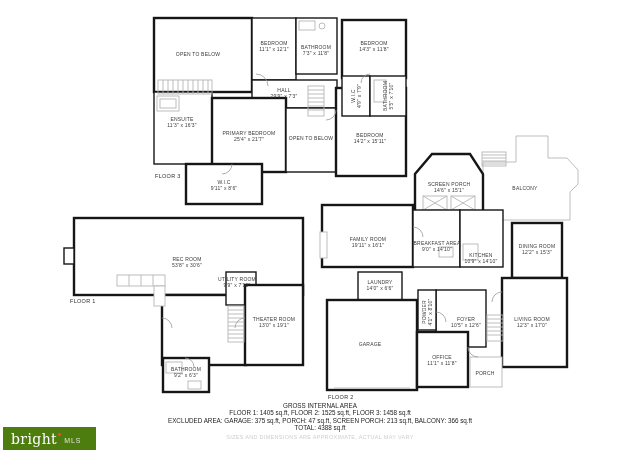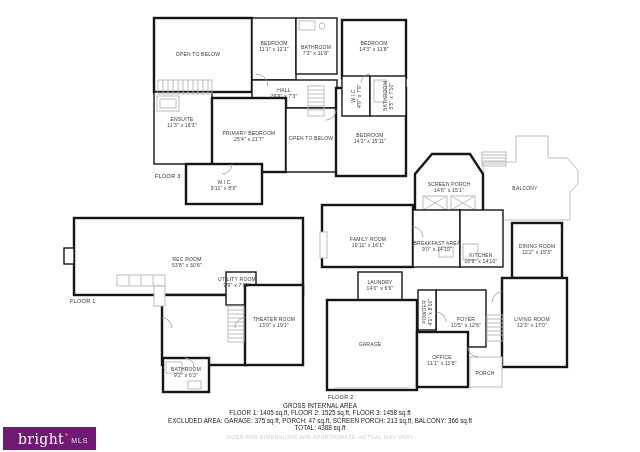--- a/index.html
+++ b/index.html
@@ -13,22 +13,22 @@
   .ltf{fill:#ffffff;stroke:#b5b5b5;stroke-width:0.9;}
   .arc{fill:none;stroke:#9a9a9a;stroke-width:0.8;}
   .lbl{position:absolute;transform:translate(-50%,-50%);text-align:center;
        font-size:5px;line-height:1.25;color:#3a3a3a;letter-spacing:.2px;white-space:nowrap;}
   .lbl span{display:block;}
   .vert{transform:translate(-50%,-50%) rotate(-90deg);}
   .floor-tag{position:absolute;font-size:5.5px;color:#2e2e2e;letter-spacing:.3px;}
   .footer{position:absolute;left:0;right:0;top:402px;text-align:center;color:#1b1b1b;}
   .footer .fl{font-size:6.3px;line-height:7.3px;}
   .footer .disc{font-size:5.5px;color:#cfcfcf;margin-top:3px;letter-spacing:.3px;}
-  .logo{position:absolute;left:3px;top:427px;width:93px;height:23px;background:#701a75;
-        display:flex;align-items:center;padding-left:15px;box-sizing:border-box;}
+  .logo{position:absolute;left:3px;top:427px;width:93px;height:23px;background:#4d7c0f;
+        display:flex;align-items:center;padding-left:8px;box-sizing:border-box;}
   .logo .brand{font-family:"DejaVu Serif",serif;font-size:14px;color:#ffffff;letter-spacing:.4px;}
   .logo .dot{width:3px;height:3px;border-radius:50%;background:#e0592a;margin:-8px 1px 0 1px;}
   .logo .mls{font-size:7px;color:#e3e3e3;letter-spacing:1px;margin-top:4px;margin-left:2px;}
 </style>
 </head>
 <body>
 
 <div class="stage">
 
   <div class="plan" style="left:148px;top:10px;width:262px;height:200px;">

